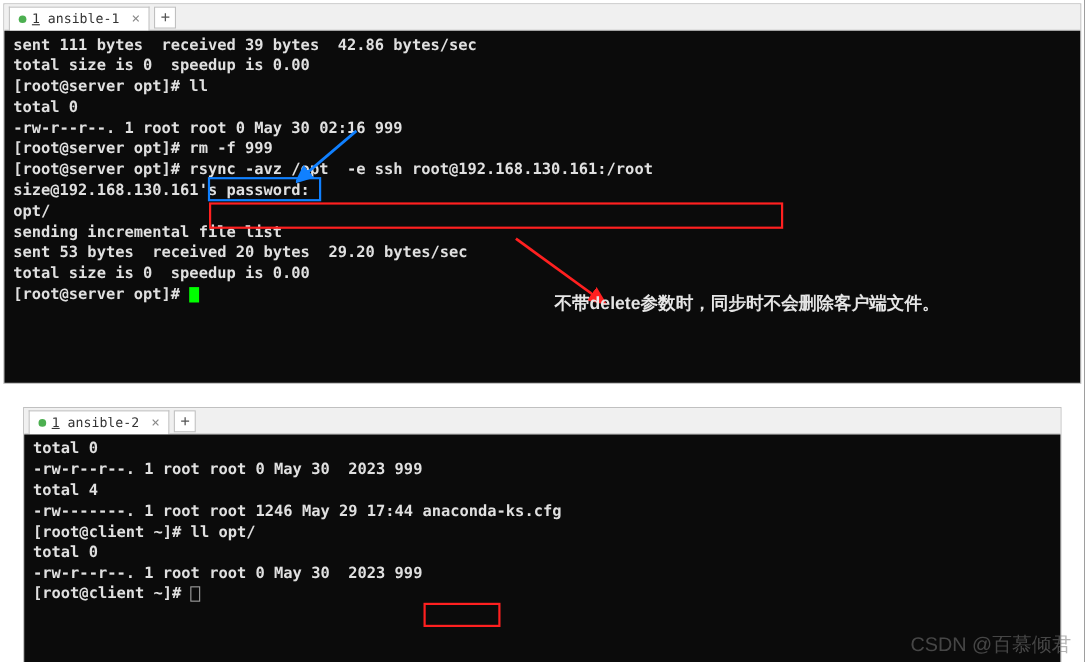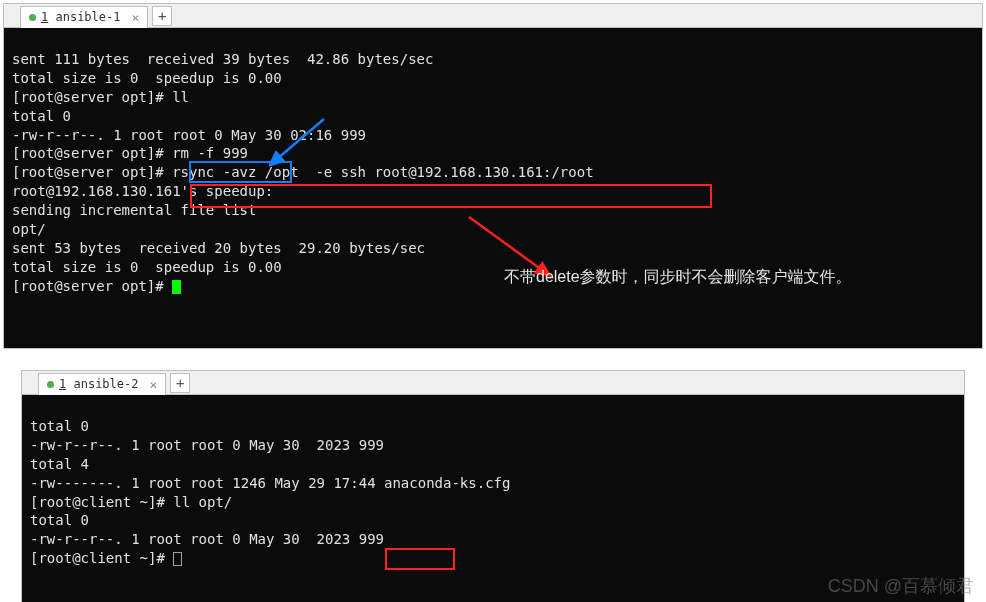--- a/index.html
+++ b/index.html
@@ -1,26 +1,26 @@
 <!DOCTYPE html>
 <html><head>
   <meta charset="utf-8">
   <style>
     * { margin: 0; padding: 0; box-sizing: border-box; }
     body { font-family: 'Consolas', 'Monaco', monospace; font-size: 14px; background: #fff; color: #fff; width: 986px; height: 602px; position: relative; }
     
     .window { border: 1px solid #c0c0c0; position: relative; }
-    .tab-bar { background: #f0f0f0; height: 24px; display: flex; align-items: center; border-bottom: 1px solid #c0c0c0; padding-left: 16px; gap: 2px; }
+    .tab-bar { background: #f0f0f0; height: 24px; display: flex; align-items: center; border-bottom: 1px solid #c0c0c0; padding-left: 4px; gap: 2px; }
     .tab { background: #fff; border: 1px solid #c0c0c0; border-bottom: none; padding: 2px 8px; font-size: 12px; color: #333; display: flex; align-items: center; gap: 5px; height: 22px; margin-top: 2px; }
     .tab .dot { width: 7px; height: 7px; background: #4caf50; border-radius: 50%; }
     .tab .num { text-decoration: underline; }
     .tab .close { color: #888; cursor: pointer; margin-left: 6px; font-size: 13px; }
     .new-tab { width: 20px; height: 20px; display: flex; align-items: center; justify-content: center; color: #555; font-size: 14px; border: 1px solid #c0c0c0; background: #fff; margin-left: 2px; }
     
-    .terminal { background: #0b0b0b; padding: 22px 8px; line-height: 1.35; font-size: 14px; position: relative; }
+    .terminal { background: #0b0b0b; padding: 4px 8px; line-height: 1.35; font-size: 14px; position: relative; font-weight: bold; }
     .line { white-space: pre; color: #e0e0e0; }
     .cyan { color: #00d0d0; }
     .cursor-green { background: #00ff00; display: inline-block; width: 9px; height: 14px; vertical-align: middle; }
     .cursor-box { border: 1px solid #a0a0a0; display: inline-block; width: 9px; height: 14px; vertical-align: middle; }
     
     .blue-box { border: 2px solid #1080ff; position: absolute; }
     .red-box { border: 2px solid #ff2020; position: absolute; }
     .annotation { color: #e5e5e5; position: absolute; font-family: 'Microsoft YaHei', sans-serif; font-size: 16px; }
     .arrow-svg { position: absolute; pointer-events: none; }
     .watermark { position: absolute; right: 12px; bottom: 4px; color: rgba(120,120,120,0.55); font-family: 'Microsoft YaHei', sans-serif; font-size: 18px; }
@@ -38,23 +38,23 @@
     <div class="new-tab">+</div>
   </div>
   <div class="terminal" style="height:320px;">
     <div class="line">sent 111 bytes  received 39 bytes  42.86 bytes/sec</div>
     <div class="line">total size is 0  speedup is 0.00</div>
     <div class="line">[root@server opt]# ll</div>
     <div class="line">total 0</div>
     <div class="line">-rw-r--r--. 1 root root 0 May 30 02:16 999</div>
     <div class="line">[root@server opt]# rm -f 999 </div>
     <div class="line">[root@server opt]# rsync -avz /opt  -e ssh root@192.168.130.161:/root</div>
-    <div class="line">root@192.168.130.161's speedup: </div>
+    <div class="line">size@192.168.130.161's password: </div>
+    <div class="line">opt/</div>
     <div class="line">sending incremental file list</div>
-    <div class="line">opt/</div>
     <div class="line"></div>
     <div class="line">sent 53 bytes  received 20 bytes  29.20 bytes/sec</div>
     <div class="line">total size is 0  speedup is 0.00</div>
     <div class="line"><span>[root@server opt]# </span><span class="cursor-green"></span></div>
 
     <div class="blue-box" style="left:185px; top:133px; width:103px; height:22px;"></div>
     <div class="red-box" style="left:186px; top:156px; width:522px; height:24px;"></div>
     <svg class="arrow-svg" style="left:265px; top:86px; width:60px; height:55px;">
       <defs>
           <marker id="ab" markerWidth="10" markerHeight="10" refX="2" refY="3" orient="auto">

